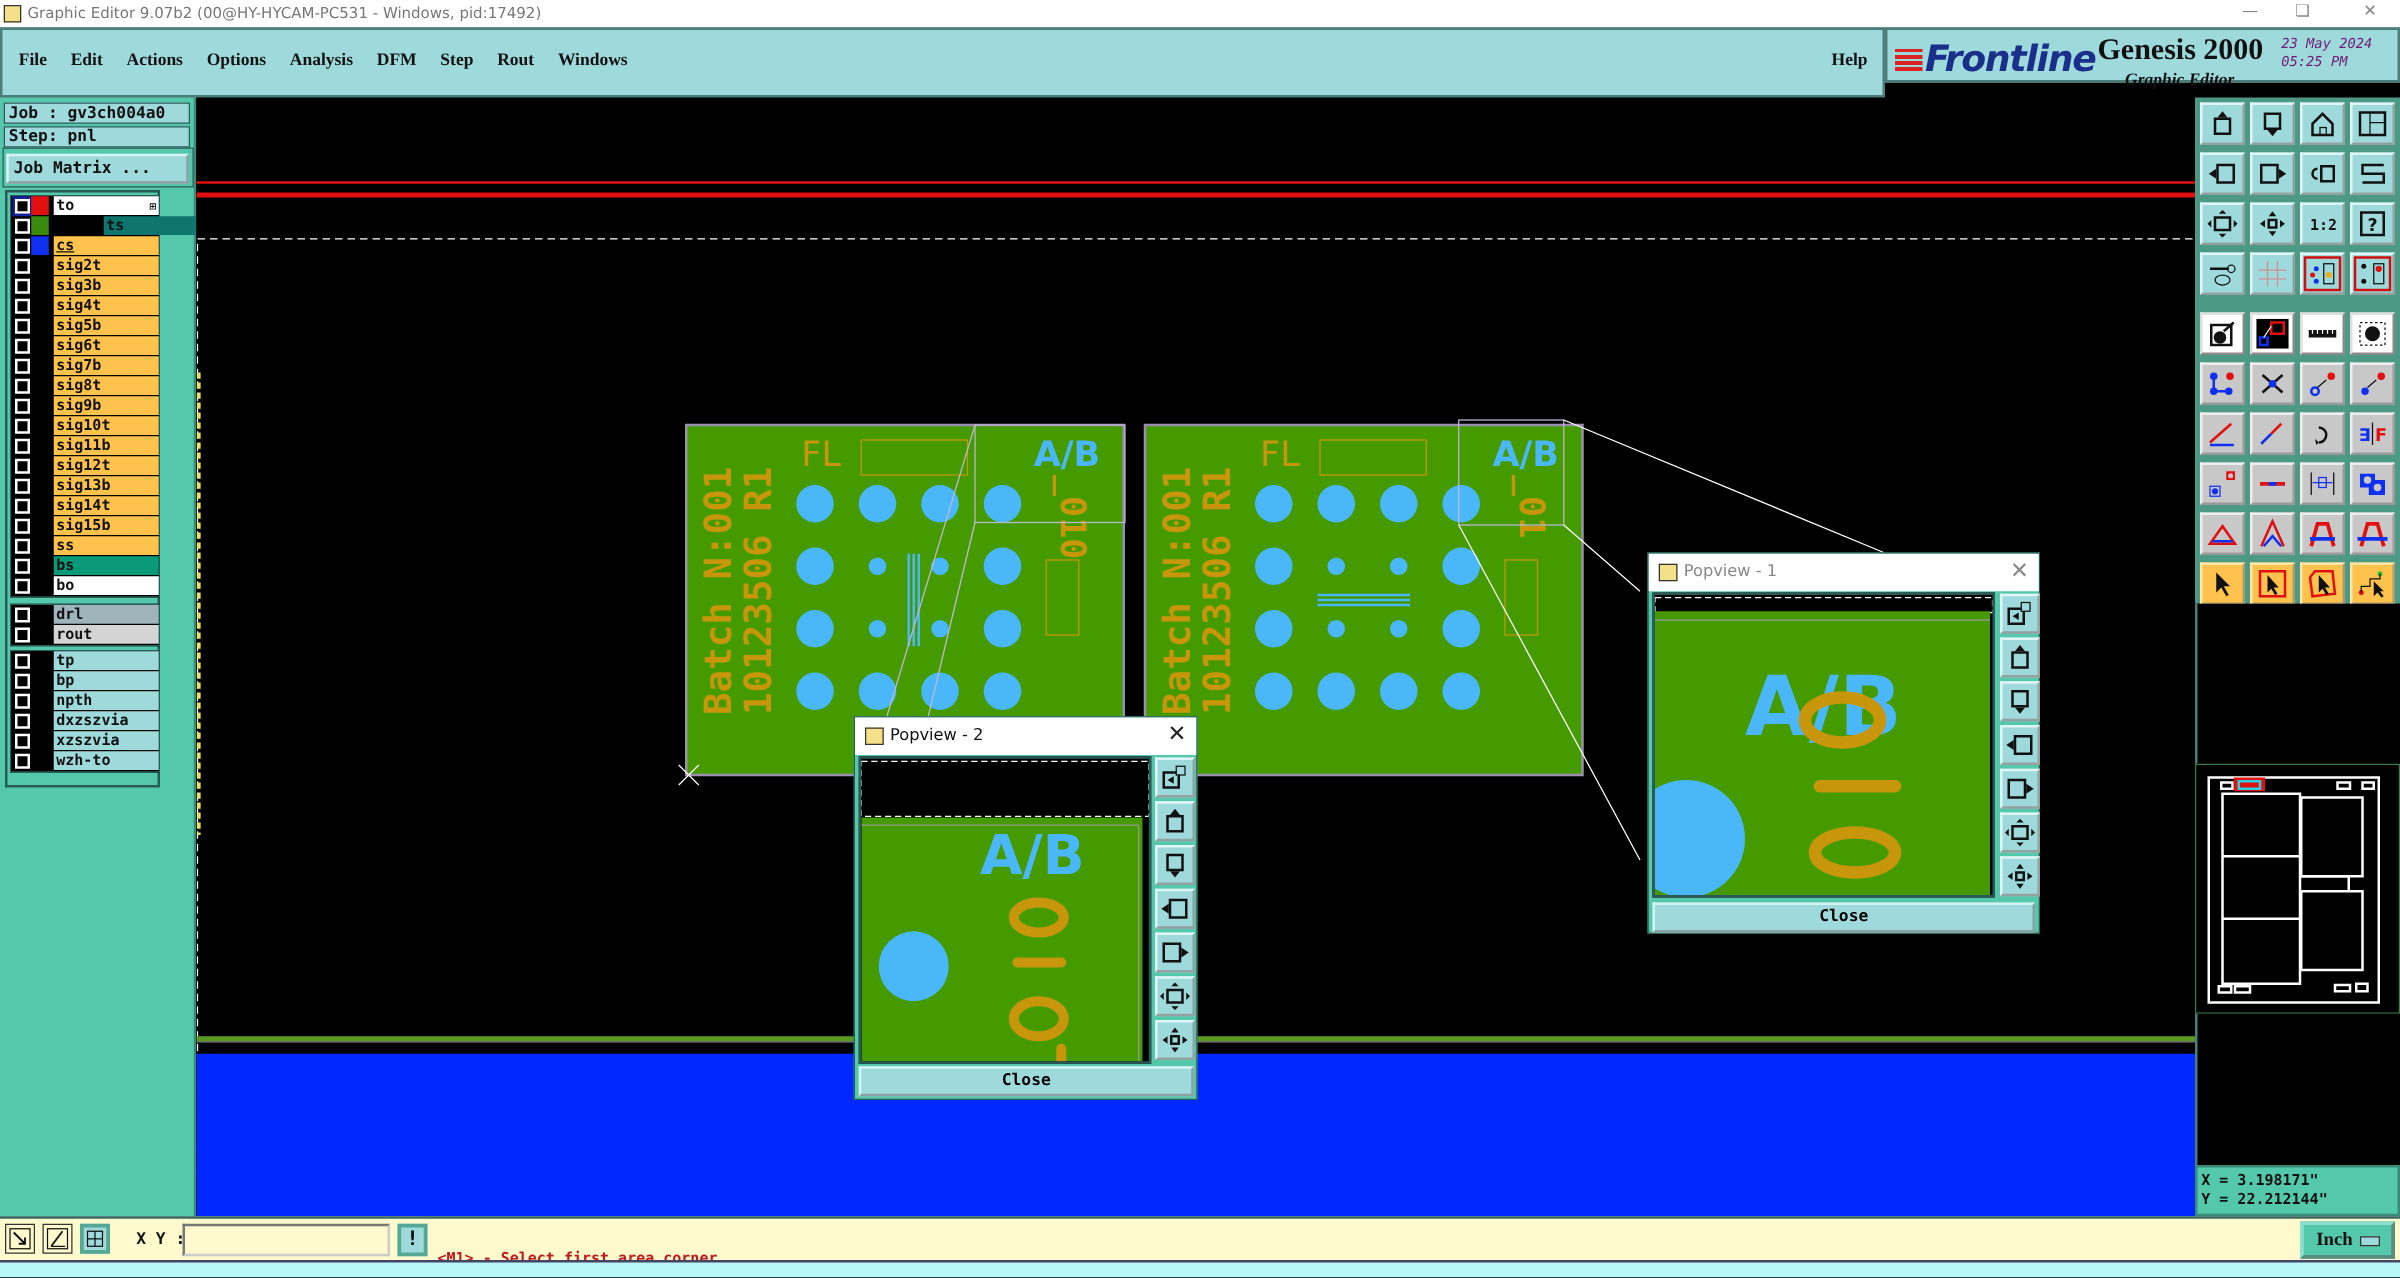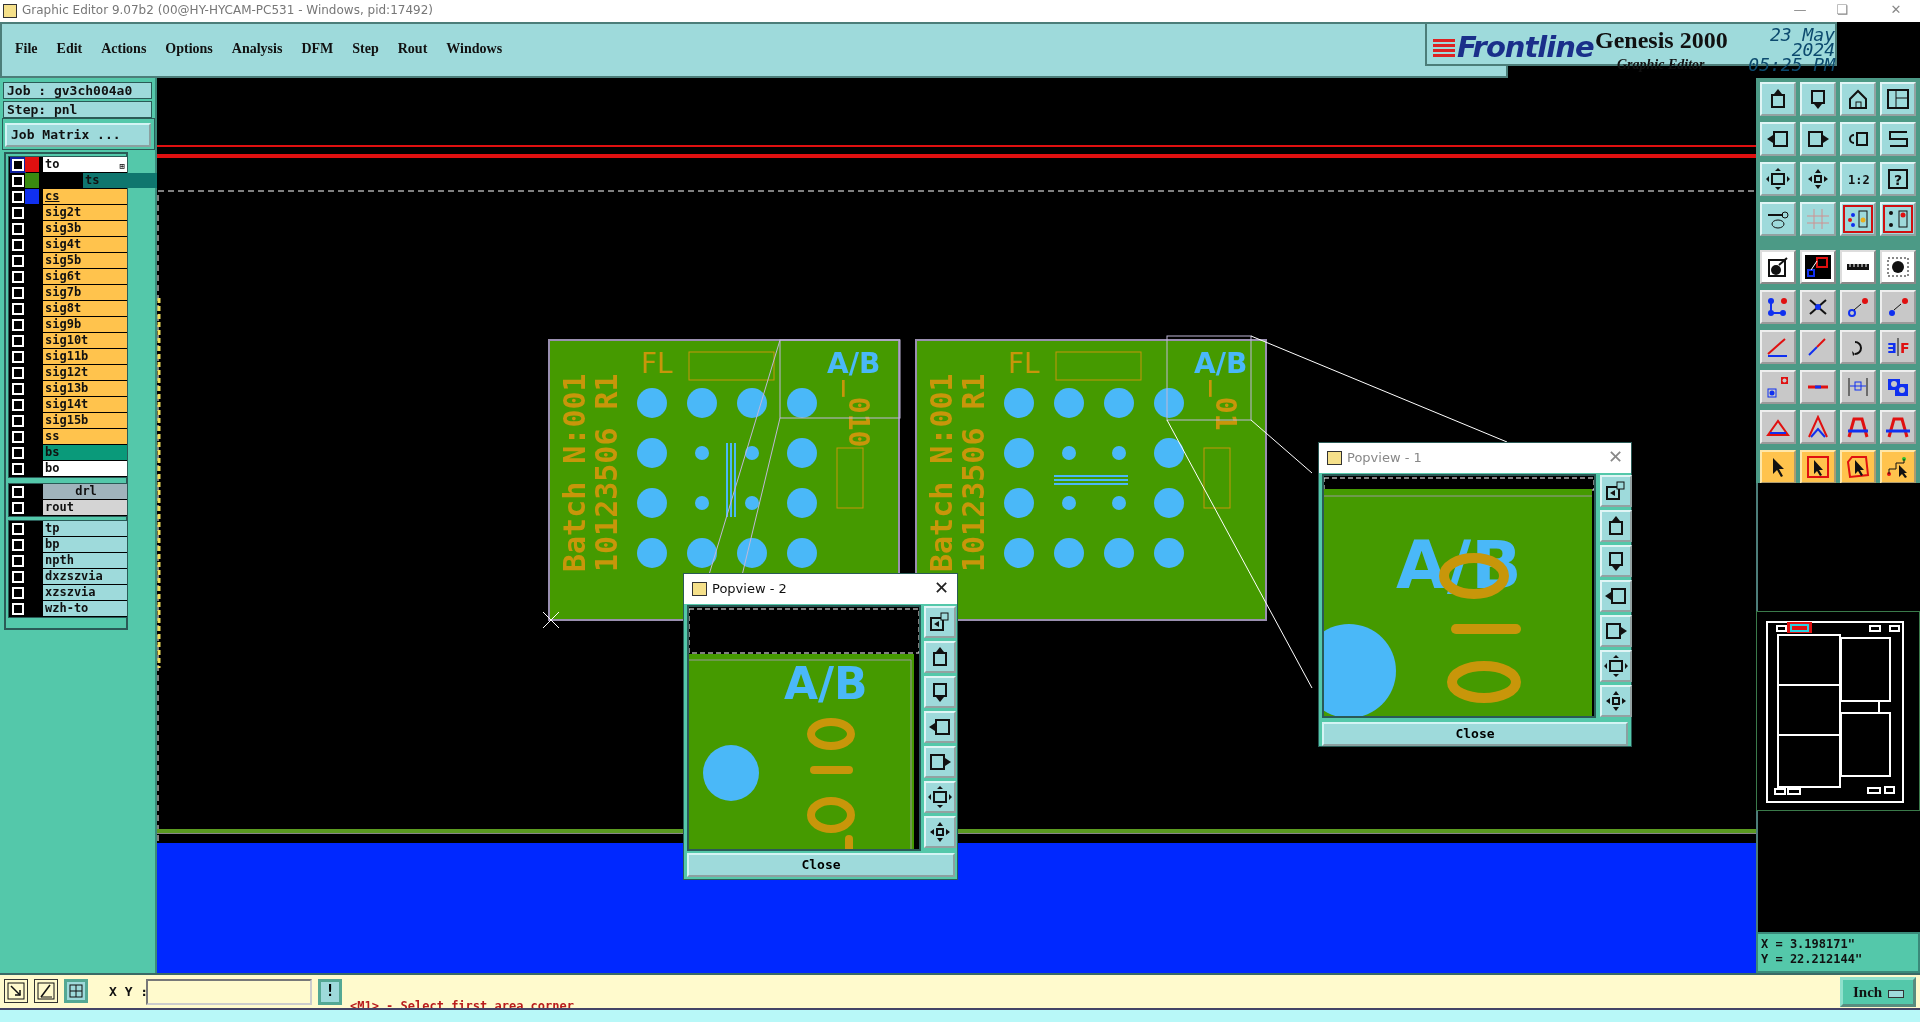--- a/index.html
+++ b/index.html
@@ -11,27 +11,27 @@
   #titlebar .appicon { position:absolute; left:3px; top:4px; width:12px; height:12px; border:1px solid #333; background:#f5e08a; }
   #titlebar .title { position:absolute; left:22px; top:3px; font-family:"DejaVu Sans", sans-serif; font-size:12px; color:#777; }
   #titlebar .winbtn { position:absolute; top:0; width:40px; height:22px; font-family:"DejaVu Sans", sans-serif; font-size:13px; color:#888; text-align:center; line-height:20px; }
 
   
   #menubar { left:0; top:22px; width:1508px; height:56px; background:#9edadb; border:2px solid #4c7d79; box-sizing:border-box; }
   #menubar .menu { display:inline-block; margin-top:17px; font-size:14px; font-weight:bold; color:#111; margin-left:15px; cursor:pointer; }
   #menubar .menu:first-child { margin-left:13px; }
   #menubar .help { position:absolute; right:12px; top:17px; font-size:14px; font-weight:bold; color:#111; }
 
-  #brand { left:1425px; top:22px; width:412px; height:44px; background:#9edadb; border:2px solid #4c7d79; box-sizing:border-box; }
+  #brand { left:1508px; top:22px; width:412px; height:44px; background:#9edadb; border:2px solid #4c7d79; box-sizing:border-box; }
   #brand .logo { position:absolute; left:6px; top:6px; font-family:"DejaVu Sans", sans-serif; font-style:italic; font-weight:bold; font-size:29px; color:#1a2f8a; letter-spacing:-1px; }
   #brand .logo .bars { display:inline-block; width:22px; height:20px; vertical-align:middle; margin-right:2px;
      background:repeating-linear-gradient(180deg,#d22 0 3px, transparent 3px 5px); }
   #brand .prod { position:absolute; left:168px; top:3px; font-size:24px; font-weight:bold; color:#111; }
   #brand .sub { position:absolute; left:190px; top:33px; font-size:14px; font-style:italic; font-weight:bold; color:#111; }
-  #brand .date { position:absolute; left:315px; top:3px; font-family:"DejaVu Sans Mono", monospace; font-size:18px; font-style:italic; color:#0c4a6e; text-align:right; line-height:15px; }
+  #brand .date { position:absolute; left:315px; top:3px; font-family:"DejaVu Sans Mono", monospace; font-size:11px; font-style:italic; color:#701a75; text-align:left; line-height:15px; }
 
   
   #leftpanel { left:0; top:78px; width:157px; height:895px; background:#54c8aa; border-right:2px solid #3a8a7a; box-sizing:border-box; }
   .infobox { position:absolute; left:3px; width:149px; height:17px; background:#9edadb; border:1px solid #2a5a56; box-sizing:border-box; font-family:"DejaVu Sans Mono", monospace; font-weight:bold; font-size:13px; color:#111; padding-left:3px; line-height:15px; }
   #jobmatrix { position:absolute; left:5px; top:122px; width:146px; height:24px; background:#9edadb; border:2px outset #d4f4f4; box-sizing:border-box; font-family:"DejaVu Sans Mono", monospace; font-weight:bold; font-size:13px; color:#111; padding-left:4px; line-height:20px; cursor:pointer; }
   #jobmatrixwrap { position:absolute; left:2px; top:118px; width:153px; height:32px; border:1px solid #2a5a56; box-sizing:border-box; }
 
   #layerpanel { position:absolute; left:4px; top:150px; width:124px; height:478px; border:2px solid #2a5a56; box-sizing:border-box; background:#54c8aa; }
   .layergroup { position:absolute; left:2px; width:118px; background:#000; border:1px solid #2a5a56; }
   .layerrow { position:relative; height:16px;padding-left:32px; }
@@ -217,21 +217,21 @@
         <div class="layerrow">
           <span class="chk"></span>
           <span class="sw" style="background: rgb(0, 0, 0);"></span>
           <span class="name" style="background: rgb(255, 255, 255);">bo</span>
         </div>
       </div>
     <div class="layergroup" id="grp-drill" style="top:329px">
         <div class="layerrow">
           <span class="chk"></span>
           <span class="sw" style="background: rgb(0, 0, 0);"></span>
-          <span class="name" style="background: rgb(160, 180, 188); text-align: center;">drl</span>
+          <span class="name" style="background: rgb(160, 180, 188);">drl</span>
         </div>
         <div class="layerrow">
           <span class="chk"></span>
           <span class="sw" style="background: rgb(0, 0, 0);"></span>
           <span class="name" style="background: rgb(212, 212, 212);">rout</span>
         </div>
       </div>
     <div class="layergroup" id="grp-misc" style="top:366px">
         <div class="layerrow">
           <span class="chk"></span>

